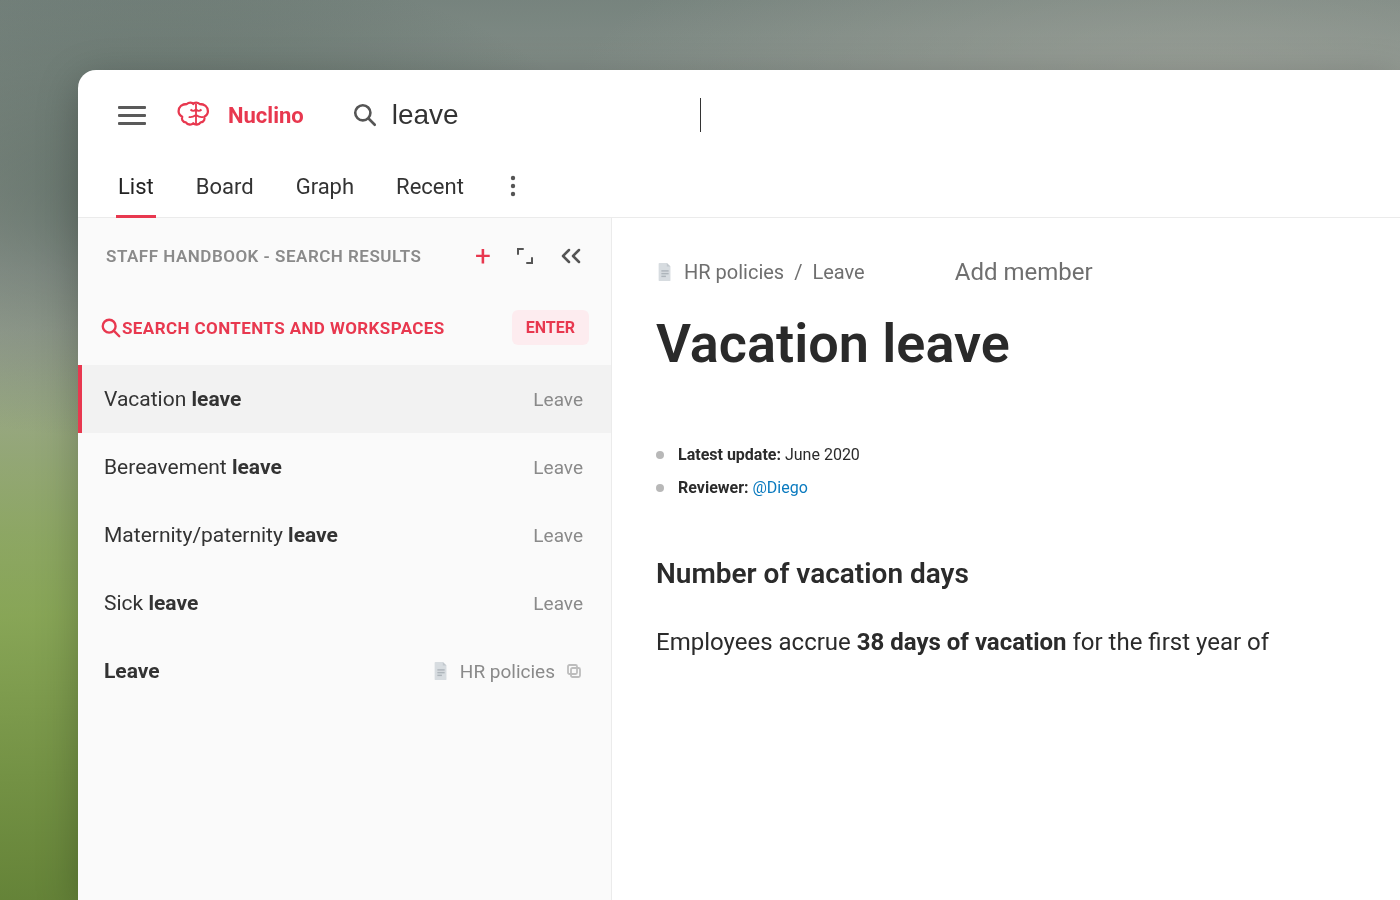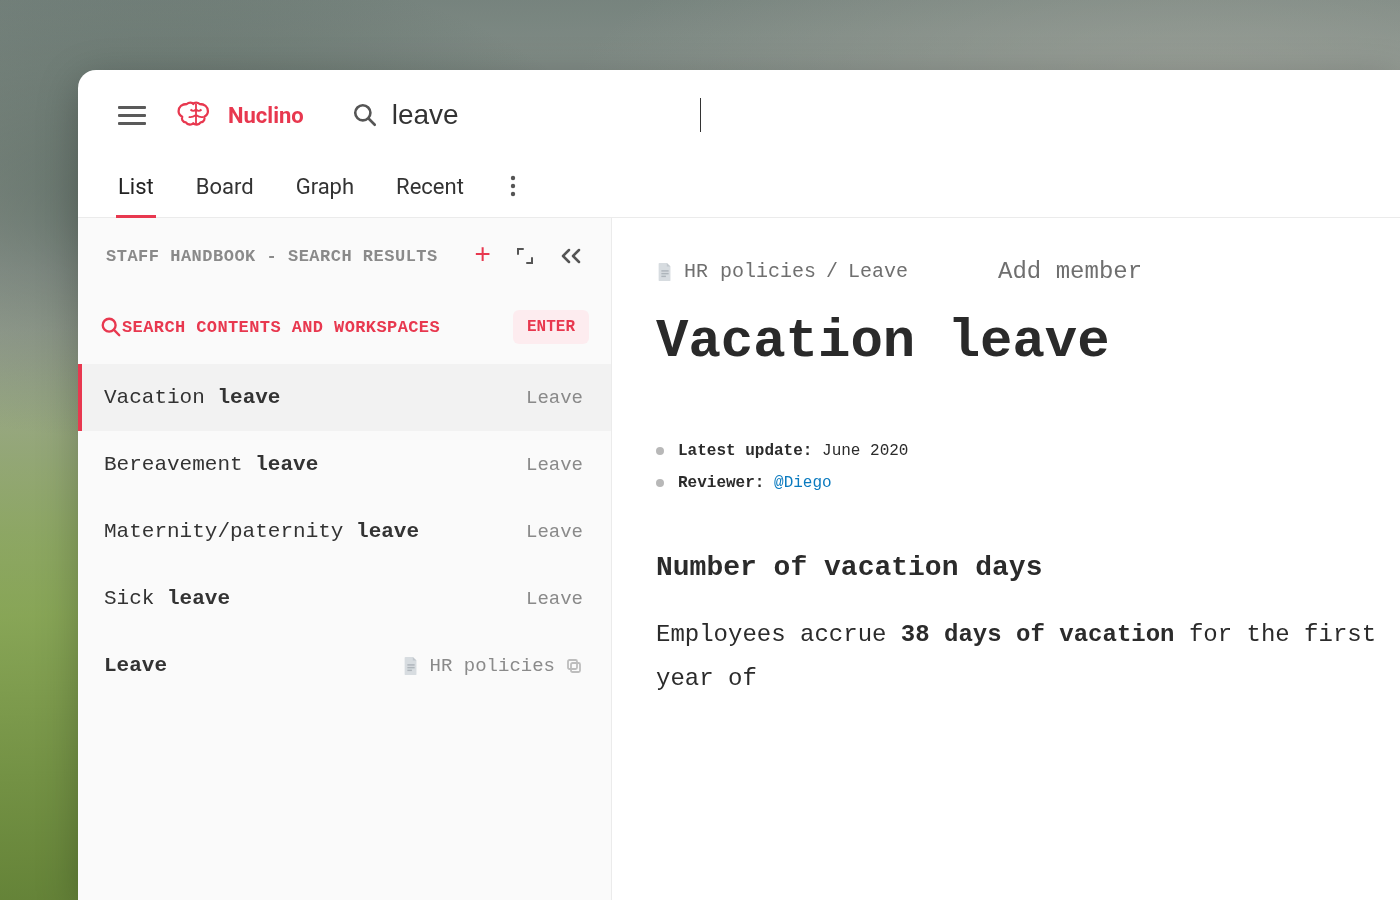--- a/index.html
+++ b/index.html
@@ -70,21 +70,21 @@
   .tab { padding-bottom: 18px; cursor: pointer; position: relative; }
   .tab.active { color: #222; }
   .tab.active::after {
     content: ""; position: absolute; left: -2px; right: -2px; bottom: -1px;
     height: 3px; background: #e8384f;
   }
   .kebab { margin-left: 4px; font-size: 20px; color: #555; padding-bottom: 14px; cursor:pointer; }
 
   
   .body {
-    flex: 1; display: flex; min-height: 0; font-family: Liberation Mono, monospace;
+    flex: 1; display: flex; min-height: 0;
   }
   .sidebar {
     width: 534px; border-right: 1px solid #ebebeb;
     background: #fafafa;
     display: flex; flex-direction: column;
   }
   .sb-header {
     display: flex; align-items: center; justify-content: space-between;
     padding: 24px 28px 16px 28px;
   }

